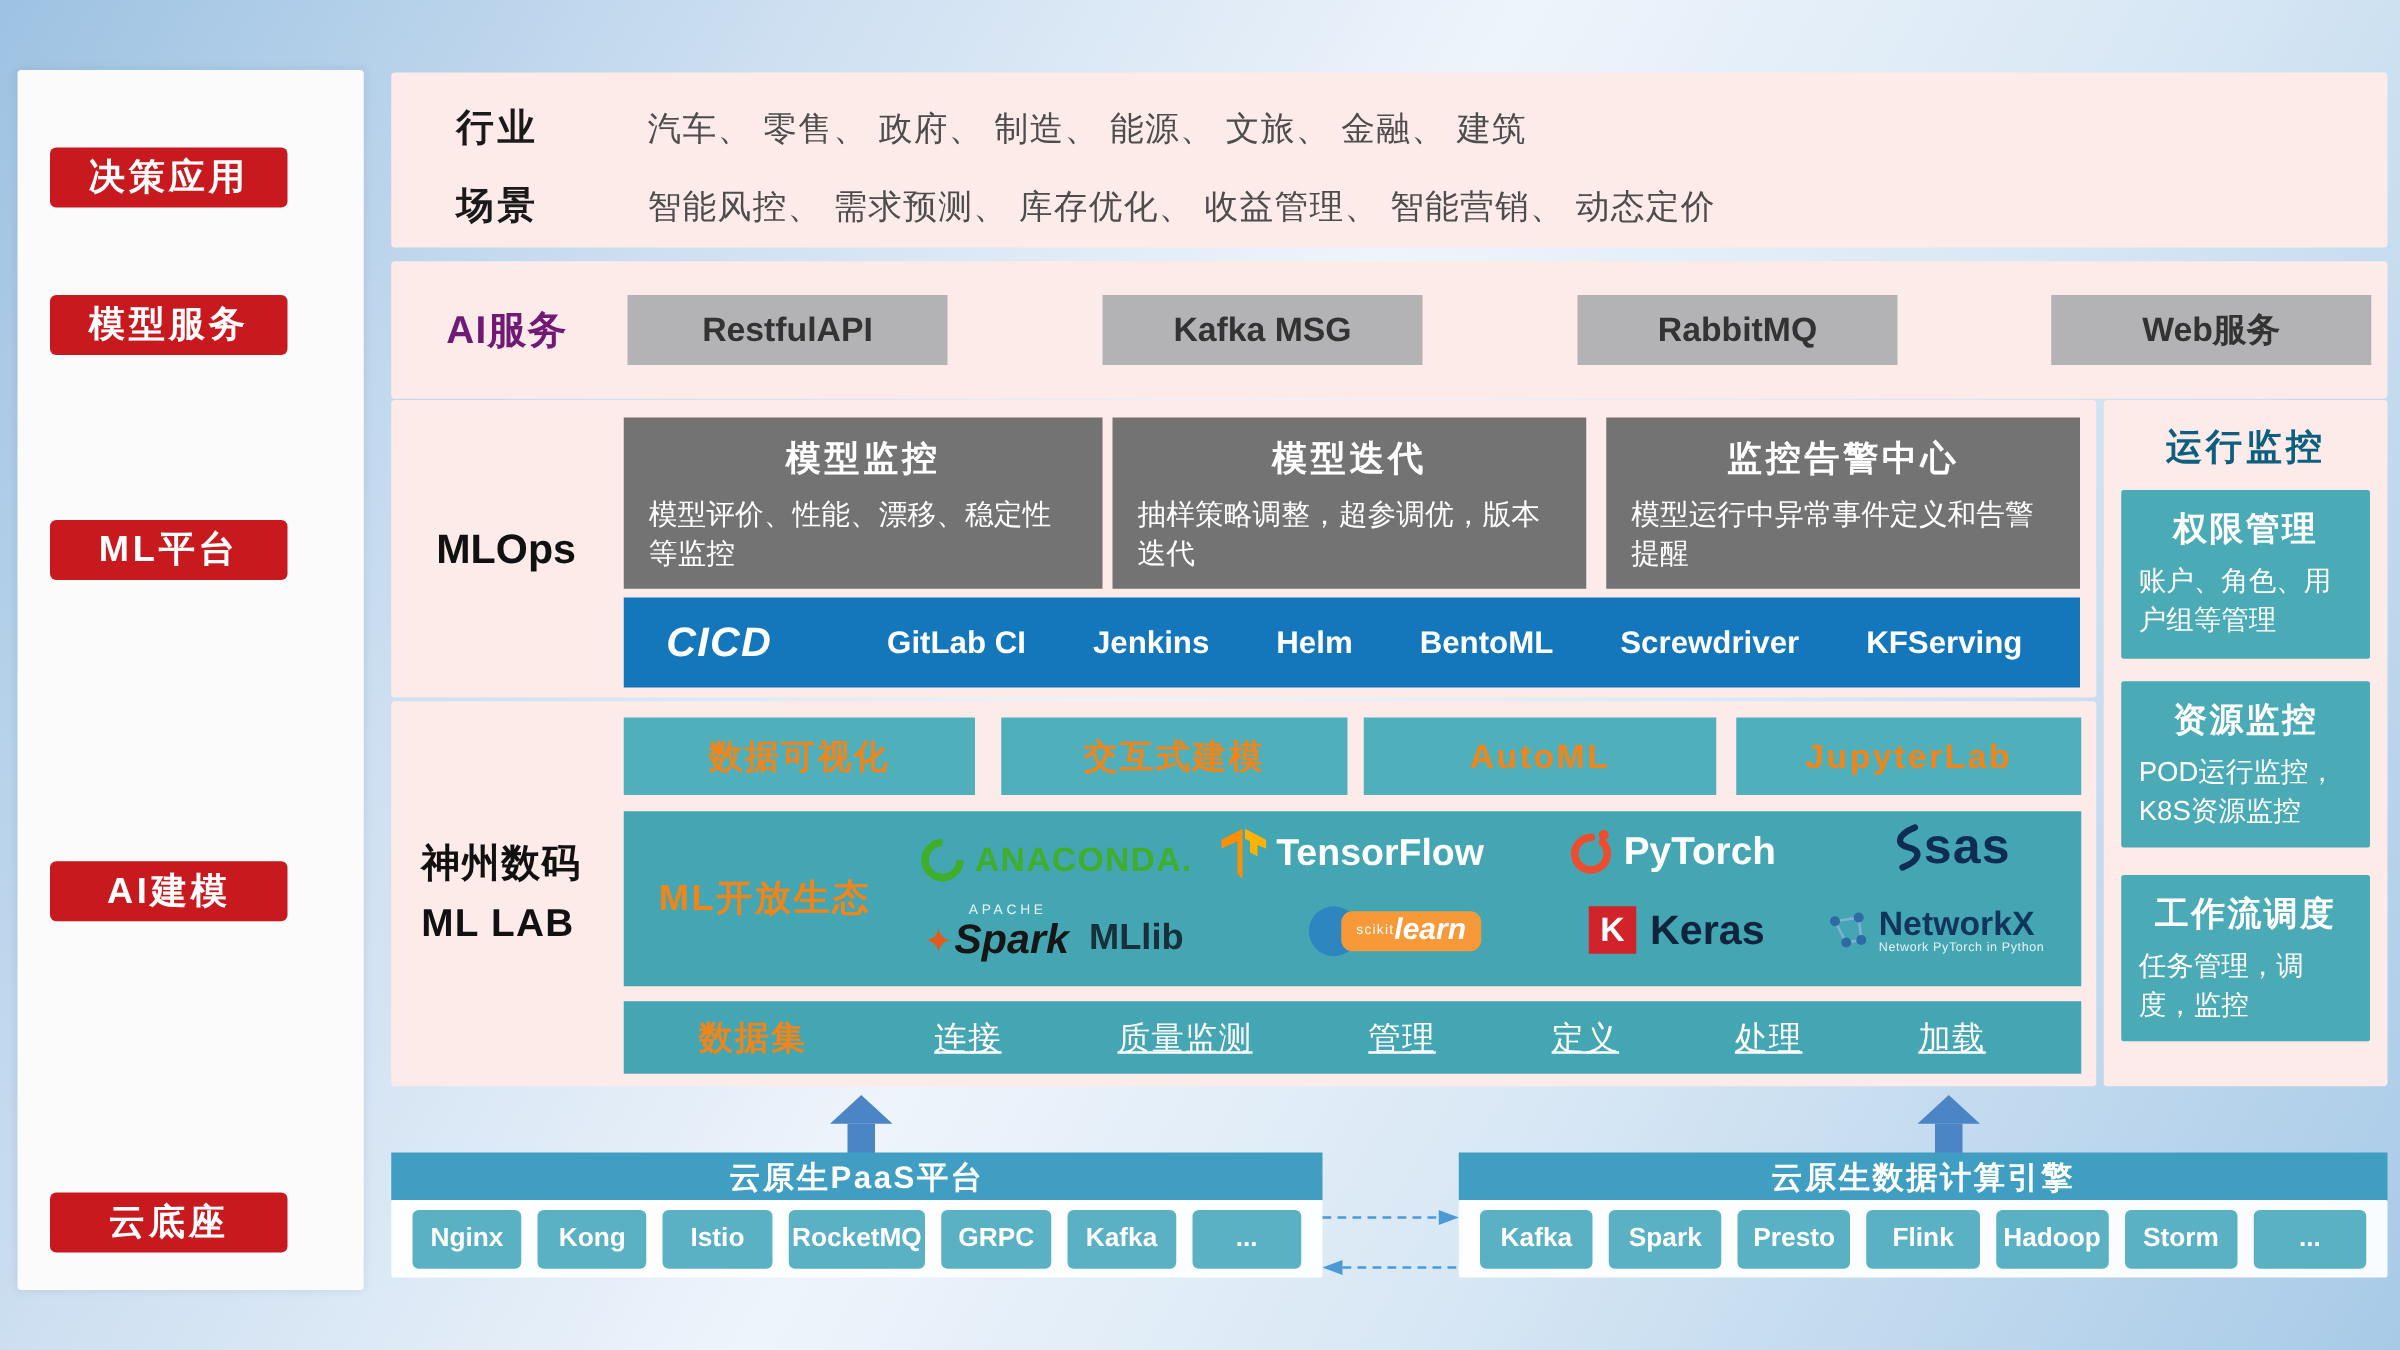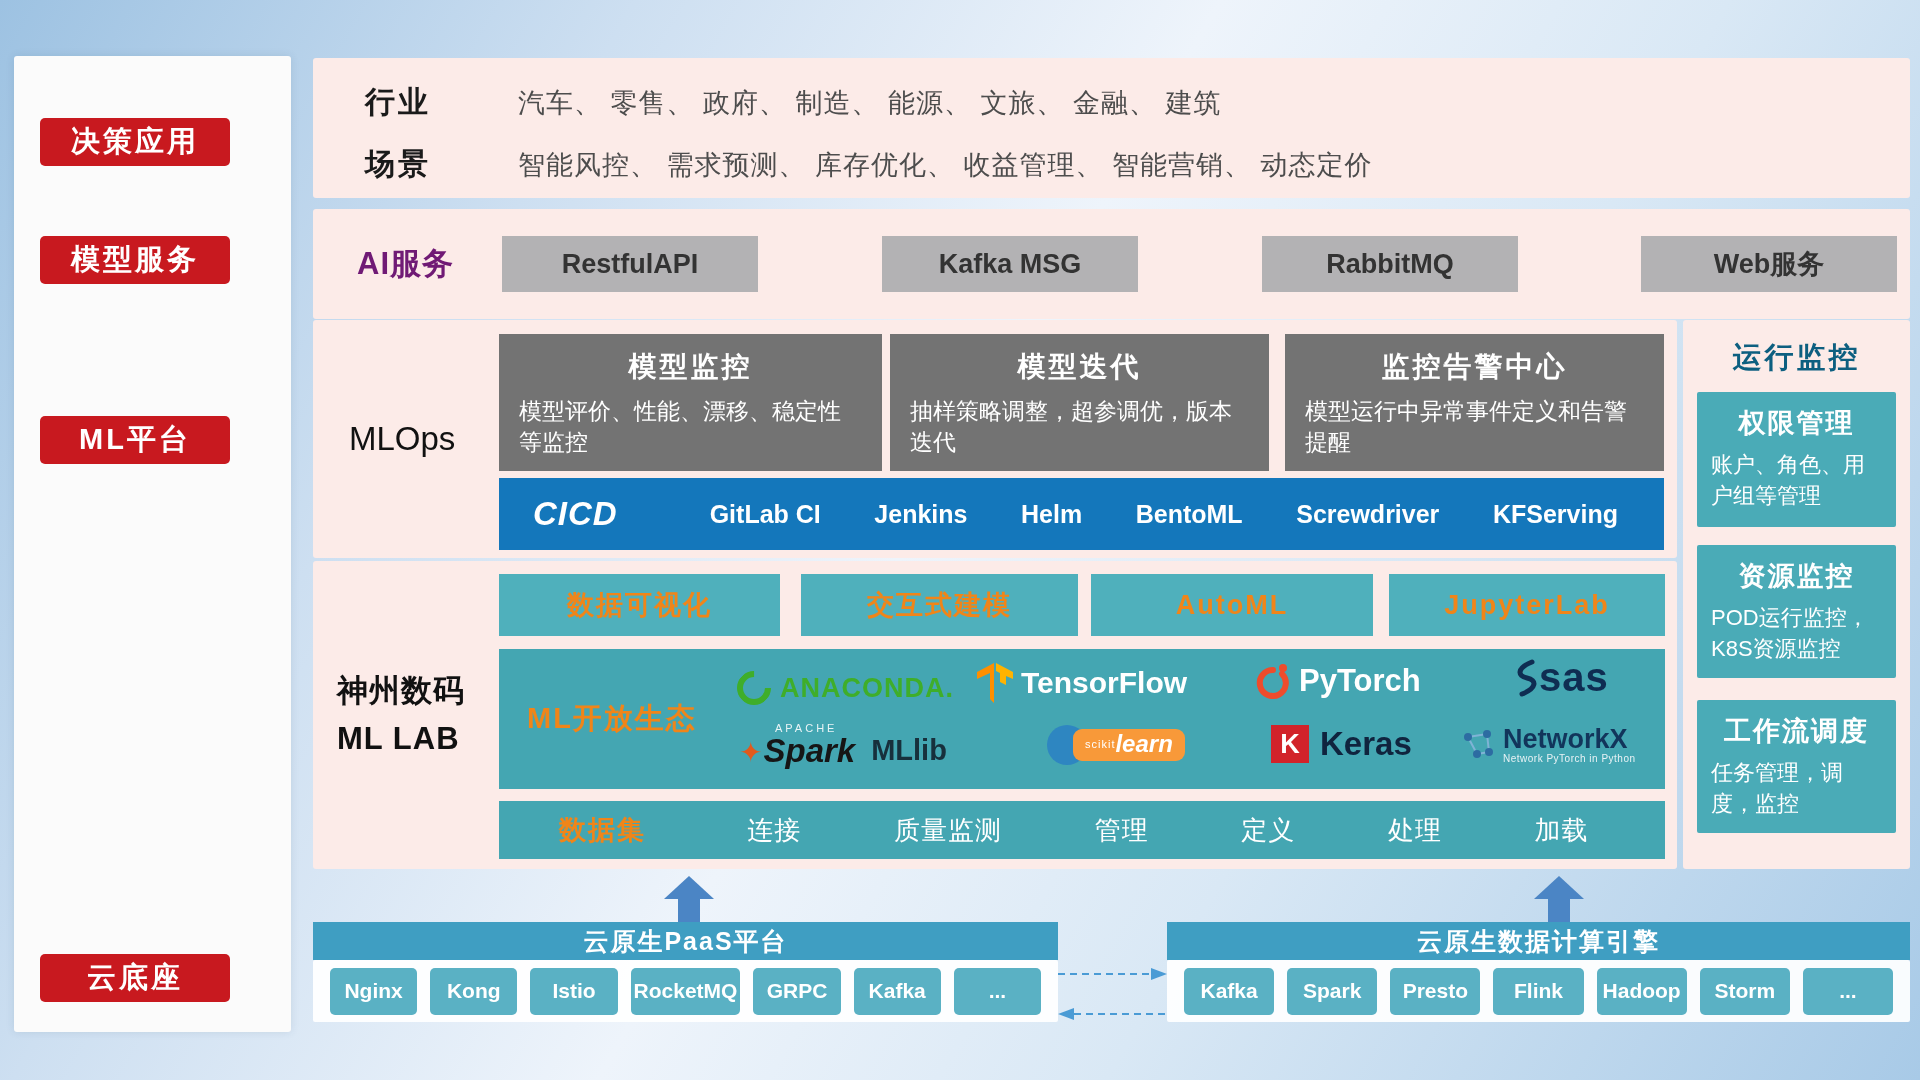--- a/index.html
+++ b/index.html
@@ -16,21 +16,21 @@
   .band{position:absolute;background:#fcebe8;border-radius:3px;}
   #band-industry{left:313px;top:58px;width:1597px;height:140px;}
   .ind-label{position:absolute;left:52px;font-size:30px;font-weight:bold;color:#1a1a1a;letter-spacing:3px;}
   .ind-value{position:absolute;left:205px;font-size:27px;color:#4d4d4d;letter-spacing:1px;}
   #band-ai{left:313px;top:209px;width:1597px;height:110px;}
   .ai-label{position:absolute;left:44px;top:50%;transform:translateY(-50%);font-size:31px;font-weight:bold;color:#701a75;letter-spacing:1px;}
   .gray-btn{position:absolute;top:27px;width:256px;height:56px;background:#b3b2b4;color:#333;
     font-size:27px;font-weight:bold;display:flex;align-items:center;justify-content:center;}
   
   #band-mlops{left:313px;top:320px;width:1364px;height:238px;}
-  .mlops-label{position:absolute;left:36px;top:50%;transform:translateY(-50%);font-size:33px;font-weight:normal;color:#111;}
+  .mlops-label{position:absolute;left:36px;top:50%;transform:translateY(-50%);font-size:33px;font-weight:bold;color:#111;}
   .mlops-card{position:absolute;top:14px;height:137px;background:#737373;color:#fff;box-sizing:border-box;}
   .mlops-card .t{text-align:center;font-size:28px;font-weight:bold;margin-top:14px;letter-spacing:3px;}
   .mlops-card .d{font-size:23px;margin:10px 20px 0;line-height:1.35;}
   .cicd{position:absolute;left:186px;top:158px;width:1165px;height:72px;background:#1477bb;display:flex;align-items:center;color:#fff;}
   .cicd .c-label{font-size:33px;font-weight:bold;margin-left:34px;letter-spacing:1px;font-style:italic;}
   .cicd .c-items{flex:1;display:flex;justify-content:space-between;margin:0 46px 0 92px;font-size:25px;font-weight:600;white-space:nowrap;gap:23px;}
   
   #band-mllab{left:313px;top:561px;width:1364px;height:308px;}
   .mllab-label{position:absolute;left:24px;top:50%;transform:translateY(-50%);font-size:31px;font-weight:bold;color:#111;line-height:1.55;letter-spacing:1px;}
   .teal-btn{position:absolute;top:13px;height:62px;background:#4fb0bc;display:flex;align-items:center;justify-content:center;
@@ -51,21 +51,21 @@
   .sk-badge{background:#f89939;border-radius:9px;padding:3px 12px 5px;display:inline-flex;flex-direction:row;align-items:center;line-height:1;}
   .sk-top{font-size:11px;color:#fff;letter-spacing:1px;}
   .sk-main{font-size:24px;color:#fff;font-weight:bold;font-style:italic;}
   .keras-k{width:38px;height:38px;background:#d2232a;color:#fff;font-weight:bold;font-size:27px;display:inline-flex;align-items:center;justify-content:center;margin-right:11px;}
   .keras-text{font-size:33px;font-weight:bold;color:#10243e;}
   .nx-texts{margin-left:8px;display:inline-flex;flex-direction:column;}
   .nx-main{font-size:27px;font-weight:bold;color:#12355b;line-height:1.05;}
   .nx-sub{font-size:10px;color:#e8f2f5;letter-spacing:.5px;}
   .dataset{position:absolute;left:186px;top:240px;width:1166px;height:58px;background:#44a6b2;display:flex;align-items:center;color:#fff;}
   .ds-label{color:#f08519;font-weight:bold;font-size:27px;margin-left:60px;letter-spacing:2px;}
-  .ds-items{flex:1;display:flex;justify-content:space-around;font-size:26px;margin:0 30px 0 55px;letter-spacing:1px;}
+  .ds-items{flex:1;display:flex;justify-content:space-around;font-size:26px;margin:0 30px 0 55px;letter-spacing:1px;text-decoration:underline;}
   
   #panel-monitor{left:1683px;top:320px;width:227px;height:549px;}
   .mon-title{position:absolute;top:18px;width:100%;text-align:center;font-size:29px;font-weight:bold;color:#0d5f80;letter-spacing:3px;}
   .mon-card{position:absolute;left:14px;width:199px;background:#4aabb7;color:#fff;border-radius:2px;box-sizing:border-box;}
   .mon-card .t{text-align:center;font-size:27px;font-weight:bold;margin-top:13px;letter-spacing:2px;}
   .mon-card .d{font-size:22px;margin:9px 14px 0;line-height:1.4;}
   
   .up-arrow{position:absolute;top:876px;}
   .up-arrow .head{width:0;height:0;border-left:25px solid transparent;border-right:25px solid transparent;border-bottom:23px solid #4b85c5;}
   .up-arrow .stem{width:22px;height:24px;background:#4b85c5;margin:0 auto;}
@@ -79,20 +79,21 @@
 </style>
 </head>
 <body>
 
 <div class="stage">
 
   <div class="sidebar">
     <div class="side-btn" style="top:62px">决策应用</div>
     <div class="side-btn" style="top:180px">模型服务</div>
     <div class="side-btn" style="top:360px">ML平台</div>
+    <div class="side-btn" style="top:633px">AI建模</div>
     <div class="side-btn" style="top:898px">云底座</div>
   </div>
 
   <div class="band" id="band-industry">
     <div class="ind-label" style="top:24px">行业</div>
     <div class="ind-value" style="top:27px">汽车、 零售、 政府、 制造、 能源、 文旅、 金融、 建筑</div>
     <div class="ind-label" style="top:86px">场景</div>
     <div class="ind-value" style="top:89px">智能风控、 需求预测、 库存优化、 收益管理、 智能营销、 动态定价</div>
   </div>
 

